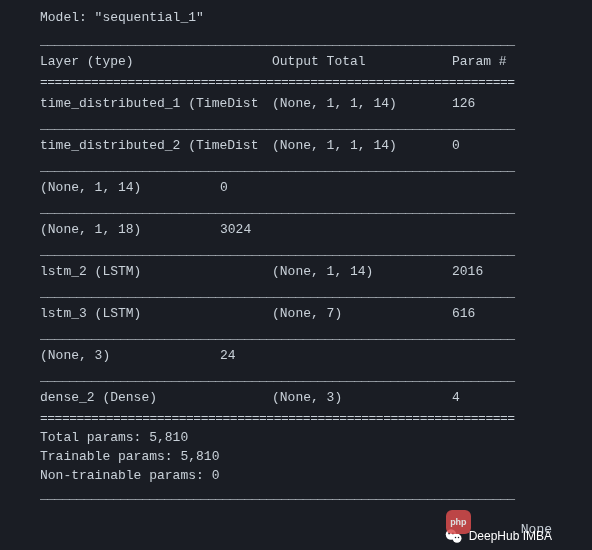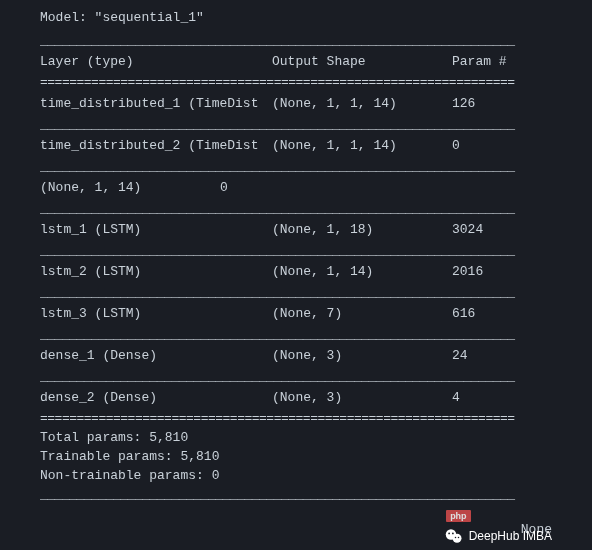--- a/index.html
+++ b/index.html
@@ -80,36 +80,36 @@
       width: 100%;
       height: 100%;
     }
     .php-badge {
       position: absolute;
       right: -8px;
       top: -18px;
       background: #d94c4c;
       color: #fff;
       font-size: 9px;
-      padding: 1px 4px;
-      border-radius: 1px;
+      padding: 7px 4px;
+      border-radius: 6px;
       font-weight: bold;
       opacity: 0.85;
       margin-left: 32px;
     }
   </style>
 </head>
 <body>
 
 <div class="model-title">Model: "sequential_1"</div>
 <div class="hr-line">_________________________________________________________________</div>
 
 <div class="header-row">
   <div class="col-layer">Layer (type)</div>
-  <div class="col-output">Output Shape</div>
+  <div class="col-output">Output Total</div>
   <div class="col-param">Param #</div>
 </div>
 <div class="eq-line">=================================================================</div>
 
 <div id="rows-container">
     <div class="data-row">
       <div class="col-layer">time_distributed_1 (TimeDist</div>
       <div class="col-output">(None, 1, 1, 14)</div>
       <div class="col-param">126</div>
     </div>
@@ -119,39 +119,37 @@
       <div class="col-output">(None, 1, 1, 14)</div>
       <div class="col-param">0</div>
     </div>
     <div class="hr-line">_________________________________________________________________</div>
     <div class="data-row">
       <div class="col-output">(None, 1, 14)</div>
       <div class="col-param">0</div>
     </div>
     <div class="hr-line">_________________________________________________________________</div>
     <div class="data-row">
-      <div class="col-layer">lstm_1 (LSTM)</div>
       <div class="col-output">(None, 1, 18)</div>
       <div class="col-param">3024</div>
     </div>
     <div class="hr-line">_________________________________________________________________</div>
     <div class="data-row">
       <div class="col-layer">lstm_2 (LSTM)</div>
       <div class="col-output">(None, 1, 14)</div>
       <div class="col-param">2016</div>
     </div>
     <div class="hr-line">_________________________________________________________________</div>
     <div class="data-row">
       <div class="col-layer">lstm_3 (LSTM)</div>
       <div class="col-output">(None, 7)</div>
       <div class="col-param">616</div>
     </div>
     <div class="hr-line">_________________________________________________________________</div>
     <div class="data-row">
-      <div class="col-layer">dense_1 (Dense)</div>
       <div class="col-output">(None, 3)</div>
       <div class="col-param">24</div>
     </div>
     <div class="hr-line">_________________________________________________________________</div>
     <div class="data-row">
       <div class="col-layer">dense_2 (Dense)</div>
       <div class="col-output">(None, 3)</div>
       <div class="col-param">4</div>
     </div>
   </div>

